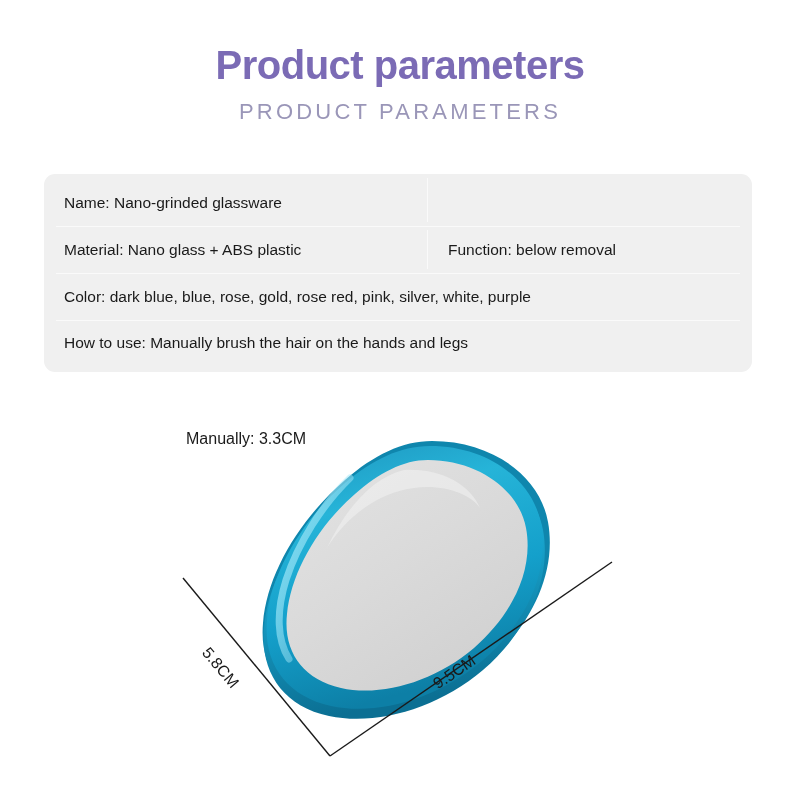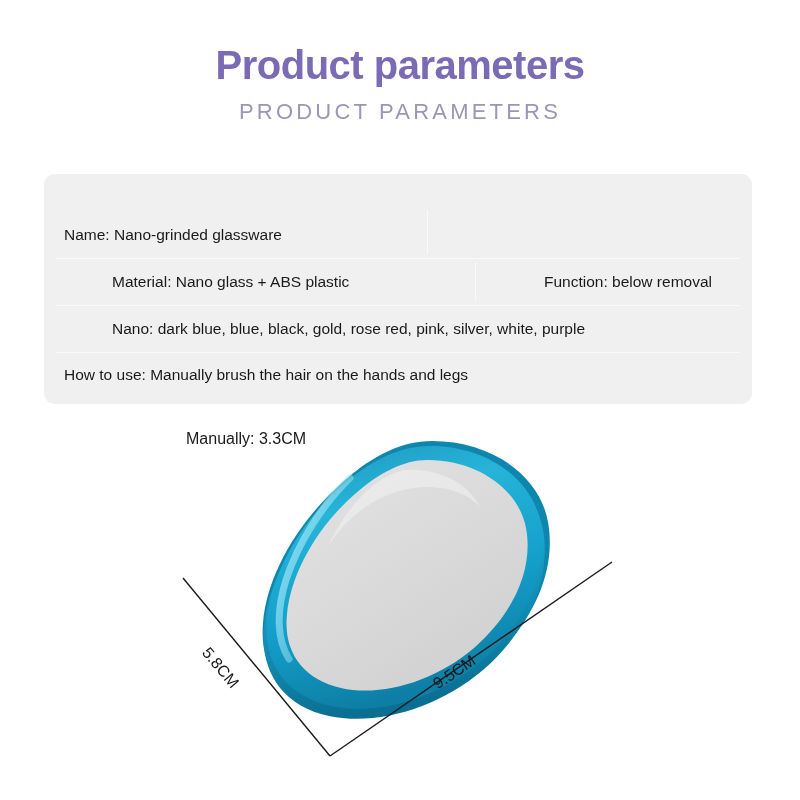--- a/index.html
+++ b/index.html
@@ -92,26 +92,24 @@
   .spec-cell.right {
     flex: 1 1 auto;
   }
   .spec-cell.full {
     width: 100%;
     flex: 1 1 auto;
   }
   .spec-row.tall .spec-cell {
     height: 47px;
     line-height: 47px;
-    margin-left: 48px;
   }
   .spec-row.first .spec-cell {
     height: 52px;
     line-height: 58px;
-    margin-top: 32px;
   }
   .spec-row.last .spec-cell {
     height: 52px;
     line-height: 46px;
   }
   .product-svg {
     position: absolute;
     left: 0;
     top: 0;
   }
@@ -155,21 +153,21 @@
   <div class="spec-row first">
     <div class="spec-cell left split">Name: Nano-grinded glassware</div>
   </div>
 
   <div class="spec-row tall">
     <div class="spec-cell left split">Material: Nano glass + ABS plastic</div>
     <div class="spec-cell right">Function: below removal</div>
   </div>
 
   <div class="spec-row tall">
-    <div class="spec-cell full">Nano: dark blue, blue, black, gold, rose red, pink, silver, white, purple</div>
+    <div class="spec-cell full">Color: dark blue, blue, rose, gold, rose red, pink, silver, white, purple</div>
   </div>
 
   <div class="spec-row last">
     <div class="spec-cell full">How to use: Manually brush the hair on the hands and legs</div>
   </div>
 
 </div>
 
 <div>
 

